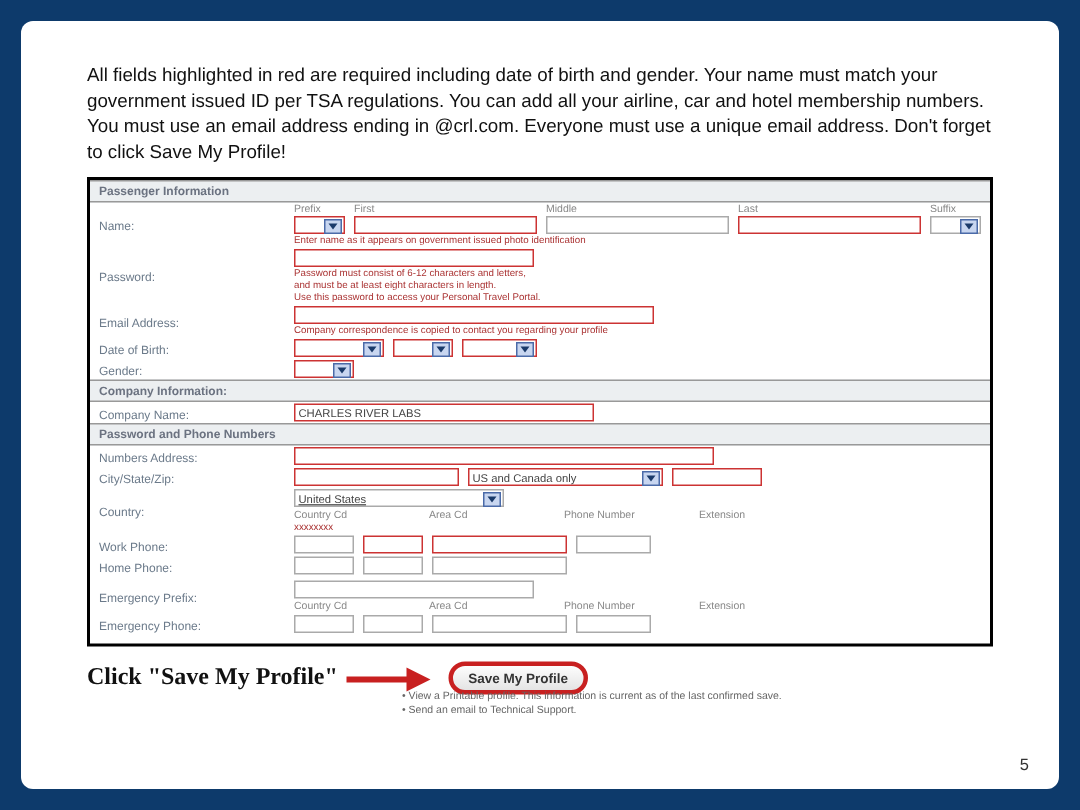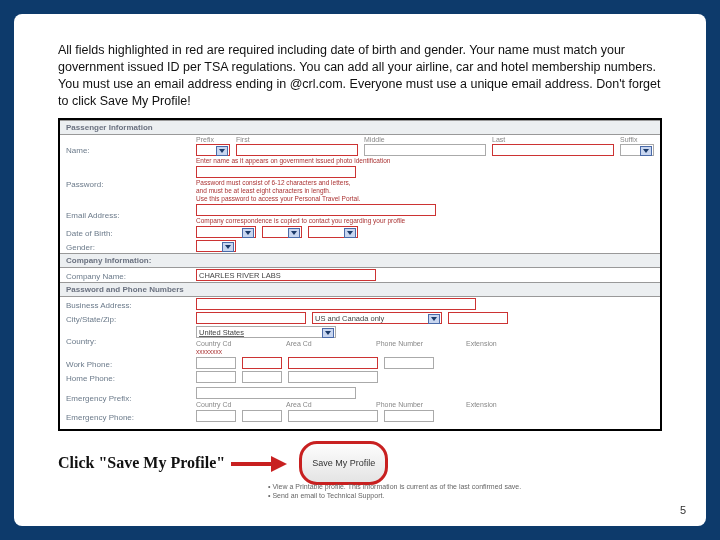--- a/index.html
+++ b/index.html
@@ -140,23 +140,23 @@
   .arrow {
     position: relative;
     width: 60px;
     height: 20px;
     margin-left: -6px;
   }
   .arrow svg { position: absolute; top: 0; left: 0; }
   .save-btn {
     border: 3px solid #c82020;
     border-radius: 18px;
-    padding: 14px 10px;
+    padding: 3px 10px;
     font-size: 9px;
-    font-weight: normal;
+    font-weight: bold;
     color: #333;
     background: linear-gradient(#fdfdfd,#e4e4e4);
     display: inline-block;
   }
   .footnotes {
     font-size: 7px;
     color: #666;
     margin-left: 210px;
     margin-top: -2px;
     line-height: 1.25;
@@ -237,28 +237,28 @@
       <div class="fields">
         <div class="inp dd" style="width:40px"></div>
       </div>
     </div>
 
     <div class="section-header">Company Information:</div>
 
     <div class="row">
       <div class="label">Company Name:</div>
       <div class="fields">
-        <div class="inp" style="width:180px"><span class="val">CHARLES RIVER LABS</span></div>
+        <div class="inp" style="width:200px"><span class="val">CHARLES RIVER LABS</span></div>
       </div>
     </div>
 
     <div class="section-header">Password and Phone Numbers</div>
 
     <div class="row">
-      <div class="label">Business Address:</div>
+      <div class="label">Numbers Address:</div>
       <div class="fields">
           <div class="inp" style="width:280px"></div>
         </div>
     </div>
     <div class="row">
       <div class="label">City/State/Zip:</div>
       <div class="fields">
         <div class="inline-fields">
           <div class="inp" style="flex:0 0 110px"></div>
           <div class="inp dd" style="flex:0 0 130px"><span class="val">US and Canada only</span></div>

